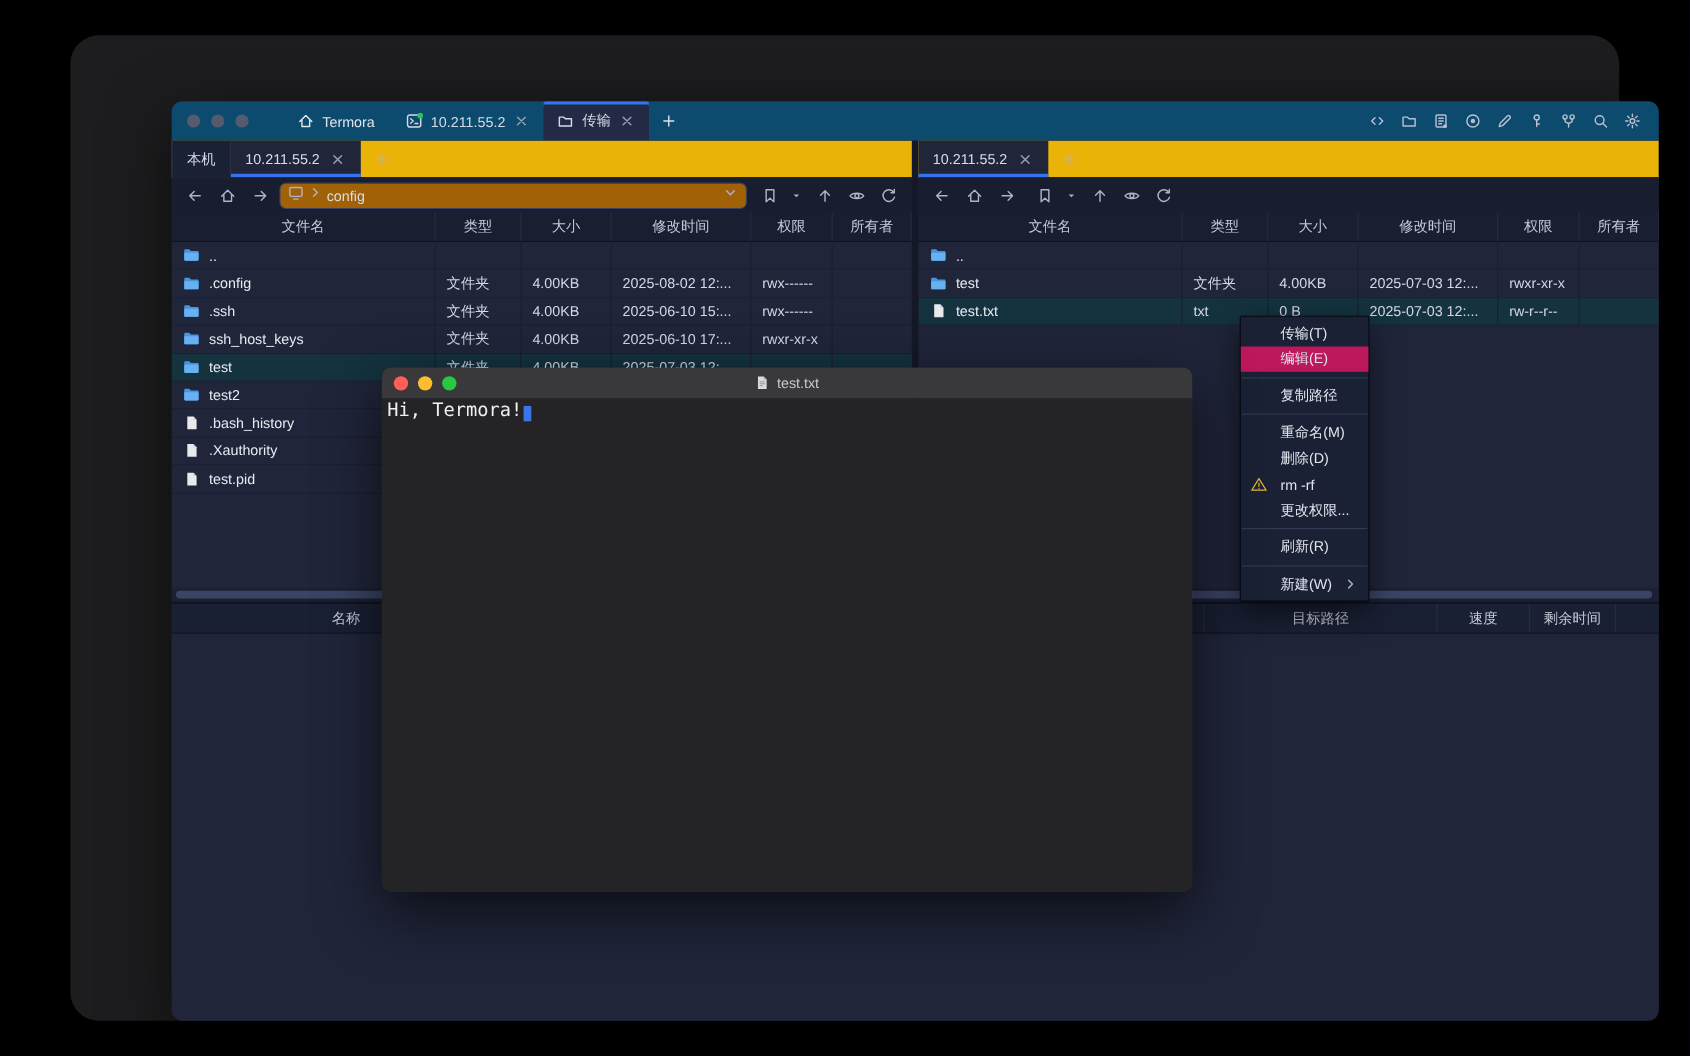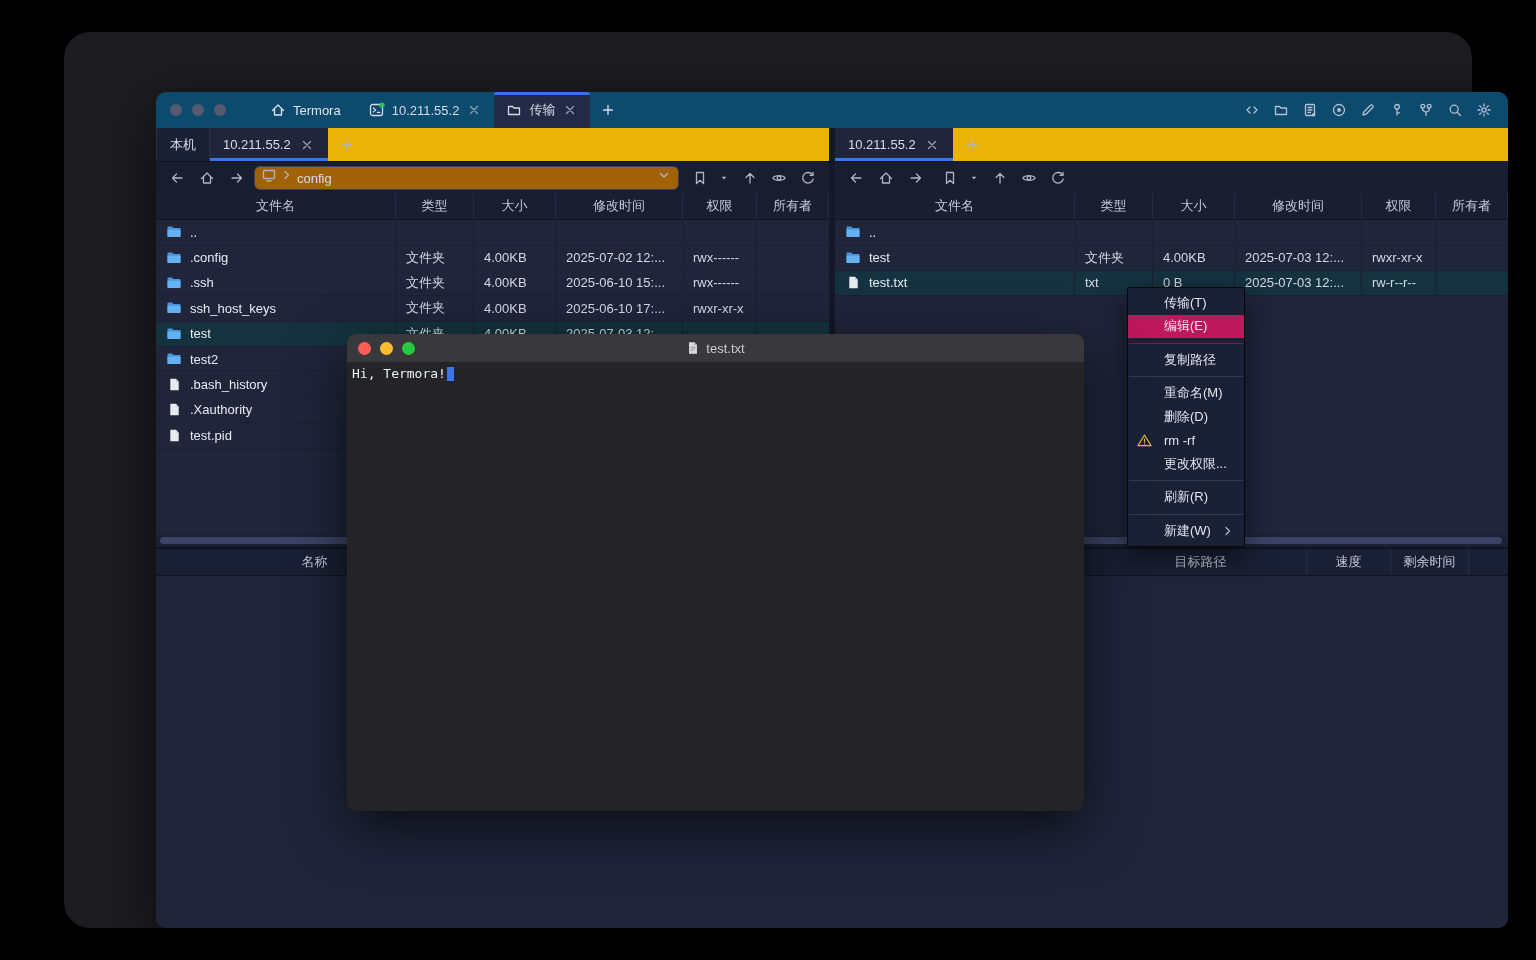--- a/index.html
+++ b/index.html
@@ -114,21 +114,21 @@
     border-radius:9px; overflow:hidden; box-shadow:0 18px 55px rgba(0,0,0,.65); z-index:40; }
   .ed-titlebar { height:28px; background:#39393b; display:flex; align-items:center;
     position:relative; }
   .traffic { display:flex; gap:9px; padding-left:11px; }
   .tl { width:13px; height:13px; border-radius:50%; }
   .tl.red { background:#ff5f57; } .tl.yellow { background:#febc2e; } .tl.green { background:#28c840; }
   .ed-title { position:absolute; left:0; right:0; text-align:center; color:#c9c9cc;
     font-size:13px; display:flex; align-items:center; justify-content:center; gap:6px;
     pointer-events:none; }
   .ed-content { height:449px; background:#242427; padding:3px 5px;
-    font-family:"DejaVu Sans Mono", monospace; font-size:13px; color:#eceff3;
+    font-family:"DejaVu Sans Mono", monospace; font-size:17px; color:#eceff3;
     line-height:17px; }
   .cursor { display:inline-block; width:7px; height:14px; background:#3f74e8;
     vertical-align:text-bottom; margin-left:1px; }
 </style>
 </head>
 <body>
 
 <div class="backdrop">
   <div class="window">
 
@@ -353,21 +353,21 @@
                 <span class="ficon">
                   <svg viewBox="0 0 16 16" width="16" height="16">
                     <path d="M1.5 3.5c0-.6.4-1 1-1h3.6l1.4 1.6h6c.6 0 1 .4 1 1V12c0 .6-.4 1-1 1h-11c-.6 0-1-.4-1-1z" fill="#4894dd"></path>
                     <path d="M1.5 5.7h13V12c0 .6-.4 1-1 1h-11c-.6 0-1-.4-1-1z" fill="#66b1f2"></path>
                   </svg>
                 </span>
                 <span class="fname">.config</span>
               </span>
     <span class="cell c-type">文件夹</span>
     <span class="cell c-size">4.00KB</span>
-    <span class="cell c-mtime">2025-07-02 12:...</span>
+    <span class="cell c-mtime">2025-08-02 12:...</span>
     <span class="cell c-perm">rwx------</span>
     <span class="cell c-owner"></span>
   </div>
             <div class="trow">
     <span class="cell c-name">
                 <span class="ficon">
                   <svg viewBox="0 0 16 16" width="16" height="16">
                     <path d="M1.5 3.5c0-.6.4-1 1-1h3.6l1.4 1.6h6c.6 0 1 .4 1 1V12c0 .6-.4 1-1 1h-11c-.6 0-1-.4-1-1z" fill="#4894dd"></path>
                     <path d="M1.5 5.7h13V12c0 .6-.4 1-1 1h-11c-.6 0-1-.4-1-1z" fill="#66b1f2"></path>
                   </svg>

